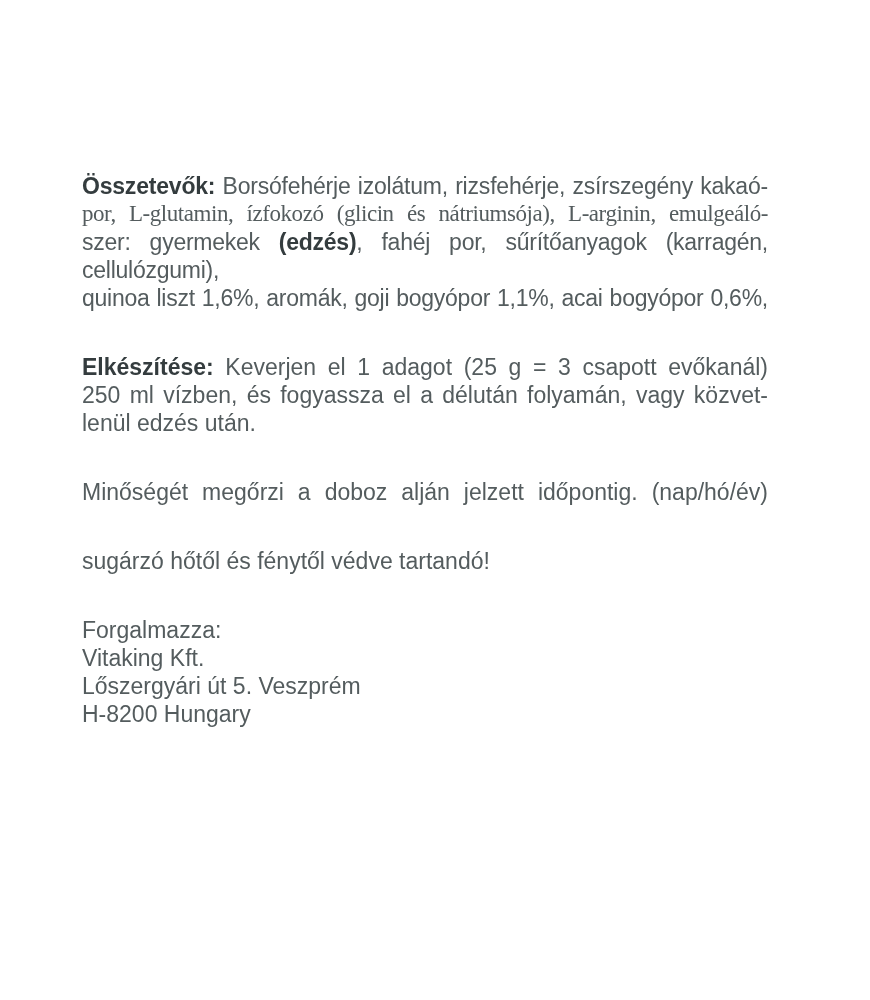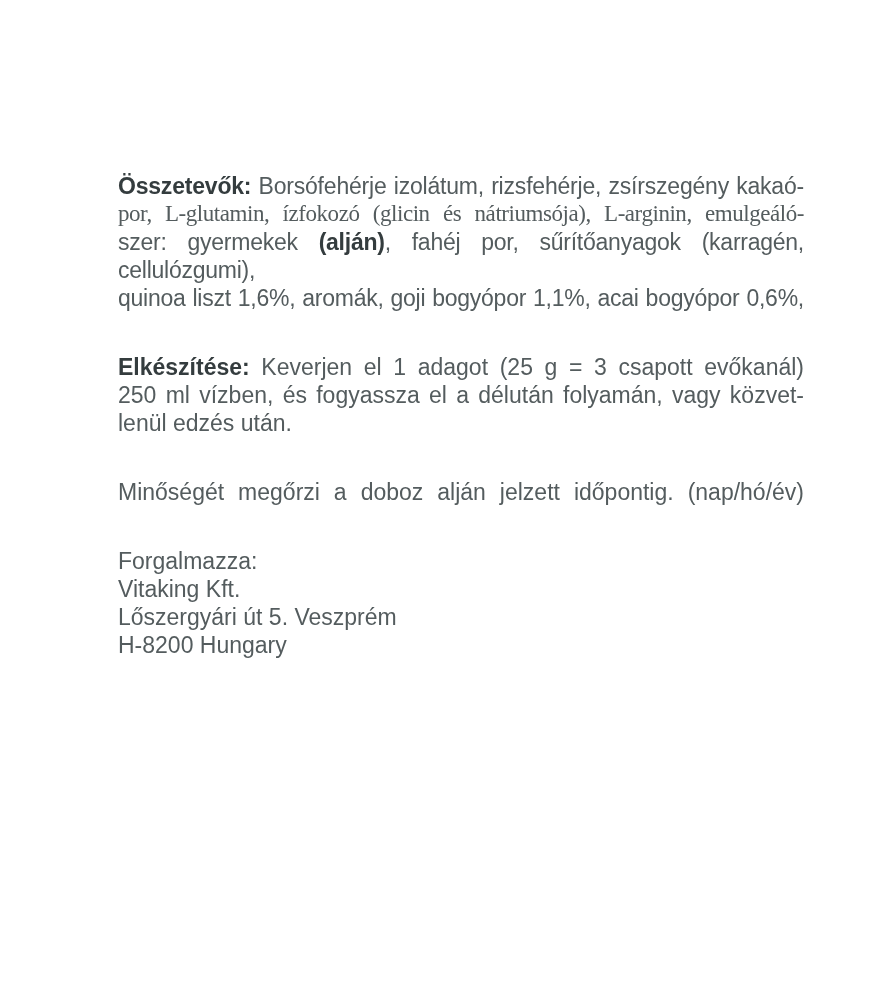--- a/index.html
+++ b/index.html
@@ -12,21 +12,20 @@
     font-family: "Liberation Sans", "DejaVu Sans", sans-serif;
   }
   .content {
     position: absolute;
     left: 82px;
     top: 172px;
     width: 686px;
     color: #545c5e;
     font-size: 23px;
     line-height: 28px;
-    margin-left: 36px;
   }
   .para { margin: 0 0 41px 0; padding: 0; }
   .para:last-child { margin-bottom: 0; }
   .line { min-height: 28px; text-align: left; }
   
   .justify .line { text-align: justify; text-align-last: justify; }
   .justify .line.last { text-align: left; text-align-last: left; }
   .justify.justify-last .line.last { text-align: justify; text-align-last: justify; }
   
   .b { font-weight: bold; color: #343c3e; }
@@ -38,35 +37,36 @@
 </style>
 </head>
 <body>
 
 <div class="sheet">
   <div class="content">
 
     <div class="para para-ingredients justify">
         <div class="line l0"><span class="b">Összetevők: </span><span>Borsófehérje izolátum, rizsfehérje, zsírszegény kakaó-</span></div>
         <div class="line l1"><span>por, L-glutamin, ízfokozó (glicin és nátriumsója), L-arginin, emulgeáló-</span></div>
-        <div class="line l2"><span>szer: gyermekek </span><span class="b">(alján)</span><span>, fahéj por, sűrítőanyagok (karragén, cellulózgumi),</span></div>
+        <div class="line l2"><span>szer: gyermekek </span><span class="b">(edzés)</span><span>, fahéj por, sűrítőanyagok (karragén, cellulózgumi),</span></div>
         <div class="line l3"><span>quinoa liszt 1,6%, aromák, goji bogyópor 1,1%, acai bogyópor 0,6%,</span></div>
       </div>
 
     <div class="para para-preparation justify">
         <div class="line l0"><span class="b">Elkészítése: </span><span>Keverjen el 1 adagot (25 g = 3 csapott evőkanál)</span></div>
         <div class="line l1"><span>250 ml vízben, és fogyassza el a délután folyamán, vagy közvet-</span></div>
         <div class="line l2 last"><span>lenül edzés után.</span></div>
       </div>
 
     <div class="para para-best-before justify justify-last">
         <div class="line l0 last"><span>Minőségét megőrzi a doboz alján jelzett időpontig. (nap/hó/év)</span></div>
       </div>
 
     <div class="para para-storage justify">
+        <div class="line l1 last"><span>sugárzó hőtől és fénytől védve tartandó!</span></div>
       </div>
 
     <div class="para para-distributor">
         <div class="line l0"><span>Forgalmazza:</span></div>
         <div class="line l1"><span>Vitaking Kft.</span></div>
         <div class="line l2"><span>Lőszergyári út 5. Veszprém</span></div>
         <div class="line l3 last"><span>H-8200 Hungary</span></div>
       </div>
 
   </div>

